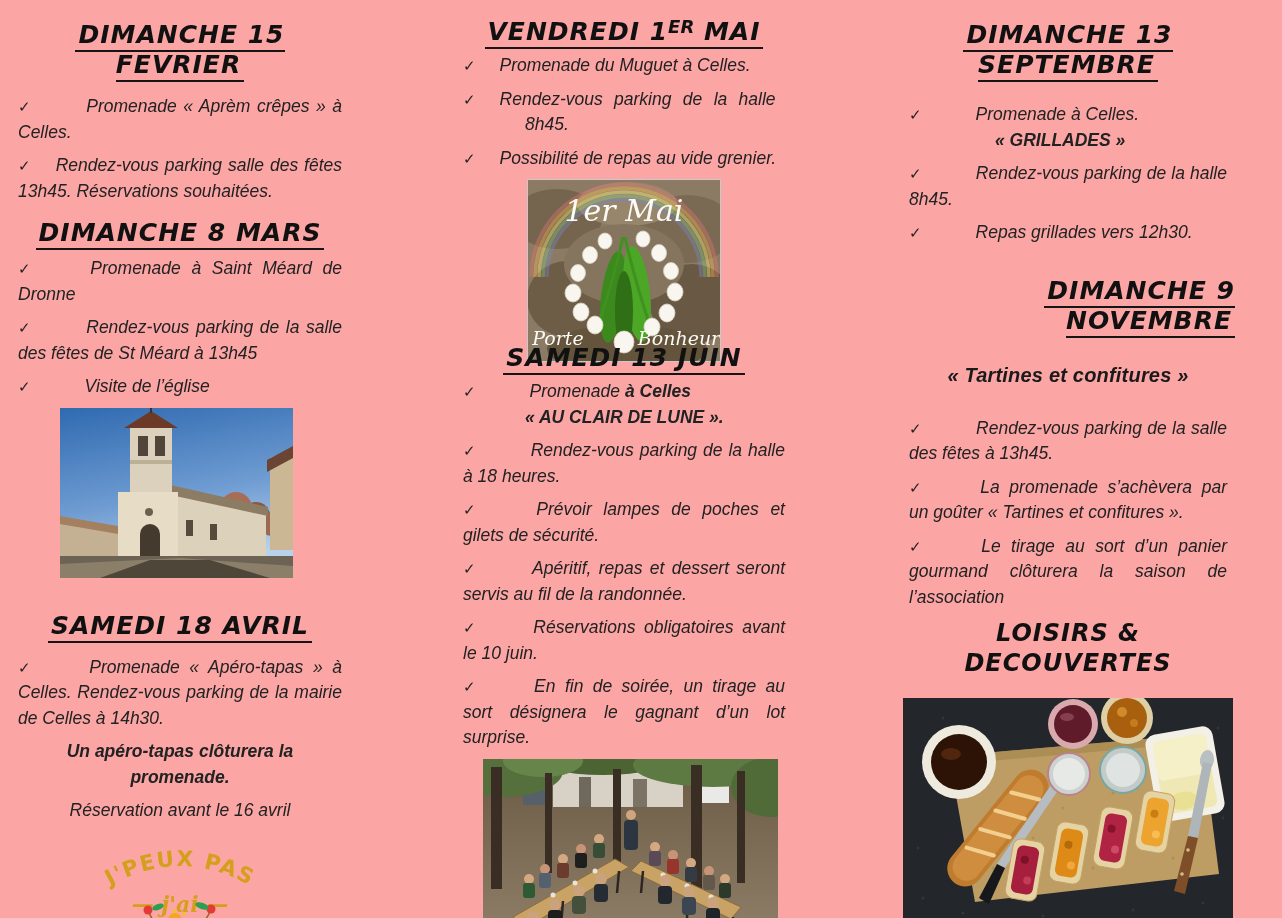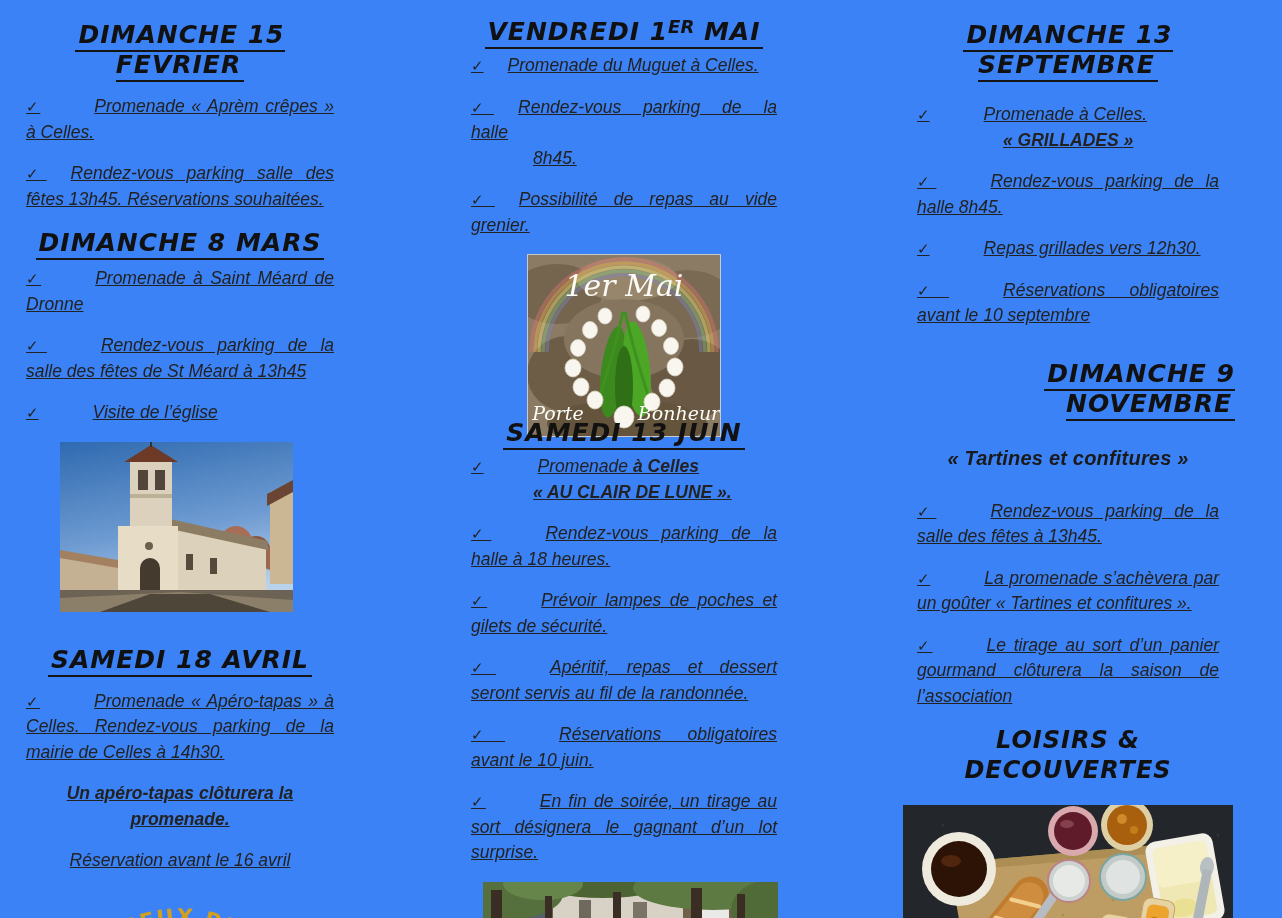--- a/index.html
+++ b/index.html
@@ -1,38 +1,38 @@
 <!DOCTYPE html>
 <html><head>
 <meta charset="utf-8">
 <style>
   html,body{margin:0;padding:0;}
   body{
     width:1282px;height:918px;background:#ffffff;color:#1f1f1f;
     font-family:"Liberation Sans",sans-serif;overflow:hidden;position:relative;
   }
-  .page{position:absolute;inset:0;background:#3b82f6;}
+  .page{position:absolute;inset:0;background:#fca5a5;}
   .col{position:absolute;top:0;}
   #col1{left:10px;width:340px;}
   #col2{left:455px;width:338px;}
   #col3{left:901px;width:334px;}
 
   
   .sec-title{
     margin:0;text-align:center;color:#111;
     font-family:"DejaVu Sans",sans-serif;font-style:italic;font-weight:bold;
     font-size:25px;letter-spacing:1px;line-height:30px;
   }
   .sec-title .u{border-bottom:2.5px solid #151515;padding:0 3px 1px;}
   .sup{font-size:18px;vertical-align:7px;letter-spacing:0;text-align:right;}
 
   
   .li{
-    margin:16px;font-style:italic;font-size:17.5px;line-height:25.5px;
-    text-align:justify;color:#222;text-decoration:underline;
+    margin:8px;font-style:italic;font-size:17.5px;line-height:25.5px;
+    text-align:justify;color:#222;
   }
   .chk{font-style:normal;font-size:15px;color:#222;}
   .gap{display:inline-block;height:1px;}
   .g1{width:54px;} .g2{width:24px;} .g3{width:62px;} .g4{width:86px;}
   .b{font-weight:bold;}
   .center{text-align:center;}
   .stretch{word-spacing:6.5px;}
   .subtitle{
     margin:0;text-align:center;font-style:italic;font-weight:bold;
     font-size:20px;line-height:26px;letter-spacing:.2px;color:#1a1a1a;
@@ -348,21 +348,20 @@
     </div>
   </section>
 
   <section class="col" id="col3">
 
     <div>
       <h2 class="sec-title mt20"><span class="u">DIMANCHE 13 SEPTEMBRE</span></h2>
       <p class="li mt22"><span class="chk">✓</span><span class="gap g1"></span><span>Promenade à Celles.</span><br><span class="gap g4"></span><span class="b">« GRILLADES »</span></p>
       <p class="li"><span class="chk">✓</span><span class="gap g1"></span><span>Rendez-vous parking de la halle 8h45.</span></p>
       <p class="li"><span class="chk">✓</span><span class="gap g1"></span><span>Repas grillades vers 12h30.</span></p>
-      <p class="li"><span class="chk">✓</span><span class="gap g1"></span><span>Réservations obligatoires avant le 10 septembre</span></p>
     </div>
 
     <div>
       <h2 class="sec-title mt30"><span class="u">DIMANCHE 9 NOVEMBRE</span></h2>
       <p class="subtitle mt26">« Tartines et confitures »</p>
       <p class="li mt28"><span class="chk">✓</span><span class="gap g1"></span><span>Rendez-vous parking de la salle des fêtes à 13h45.</span></p>
       <p class="li"><span class="chk">✓</span><span class="gap g1"></span><span>La promenade s’achèvera par un goûter « Tartines et confitures ».</span></p>
       <p class="li"><span class="chk">✓</span><span class="gap g1"></span><span>Le tirage au sort d’un panier gourmand clôturera la saison de l’association</span></p>
       <h2 class="sec-title footer-title mt6">LOISIRS &amp; DECOUVERTES</h2>
 

